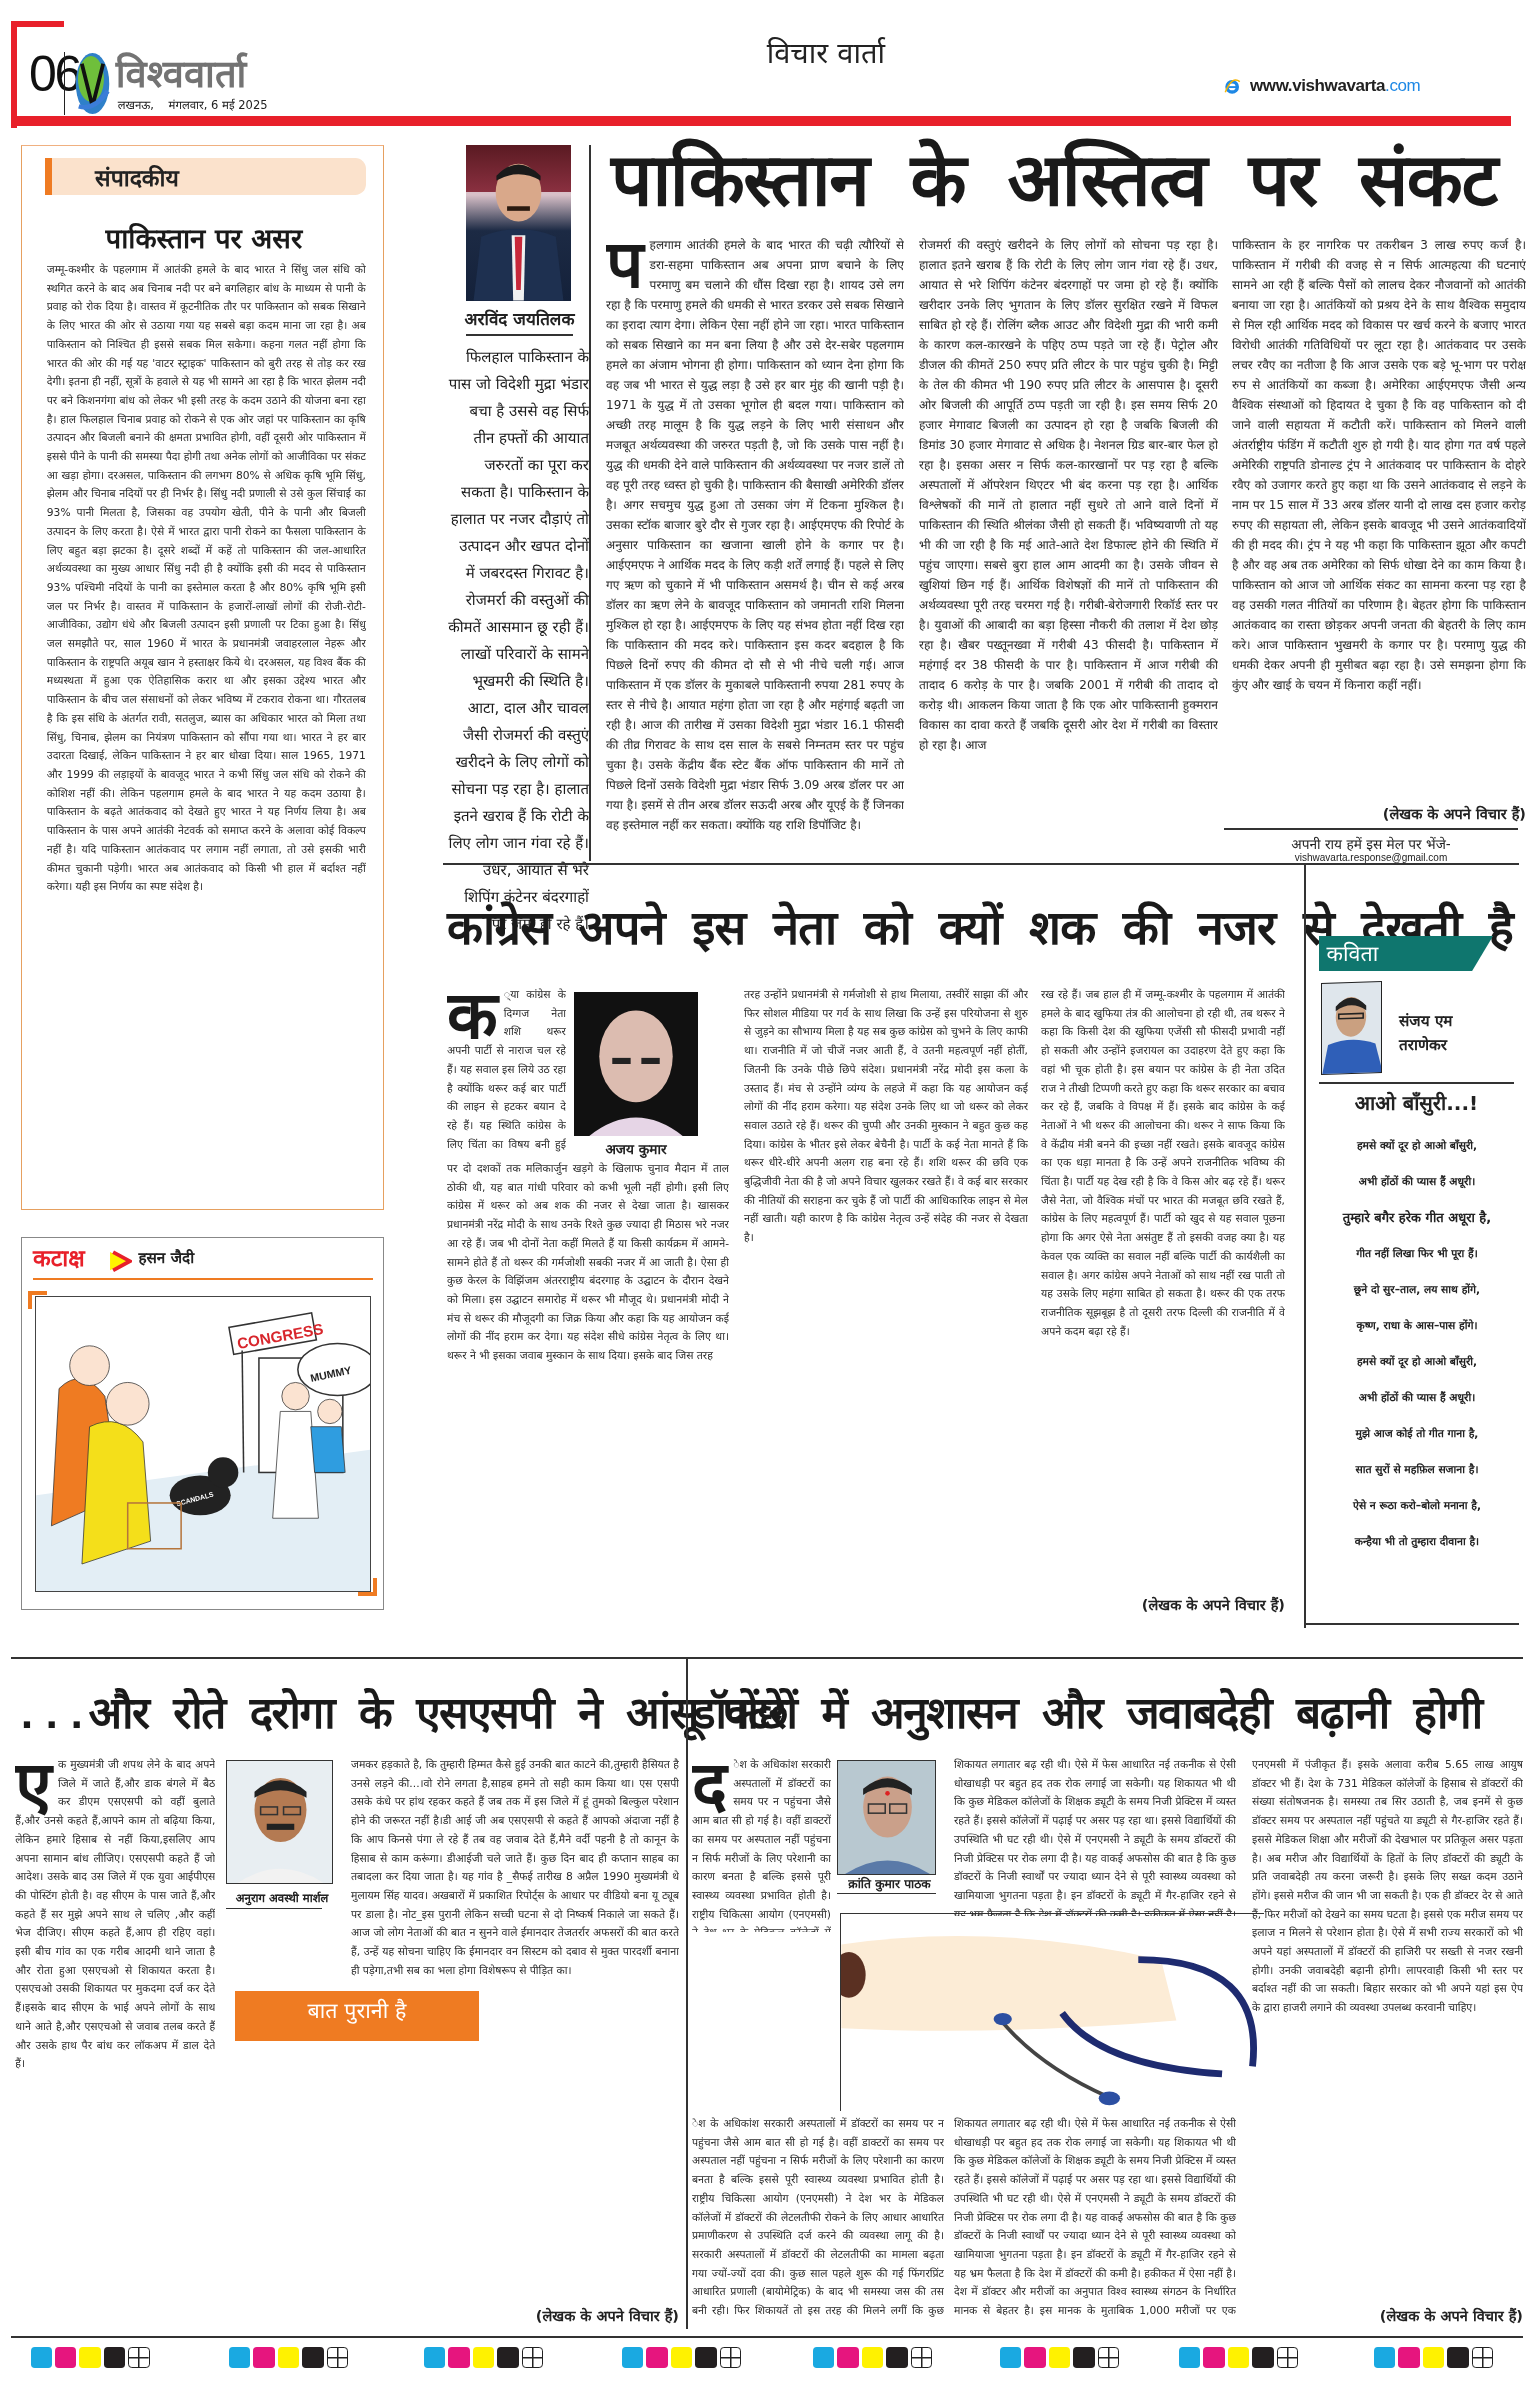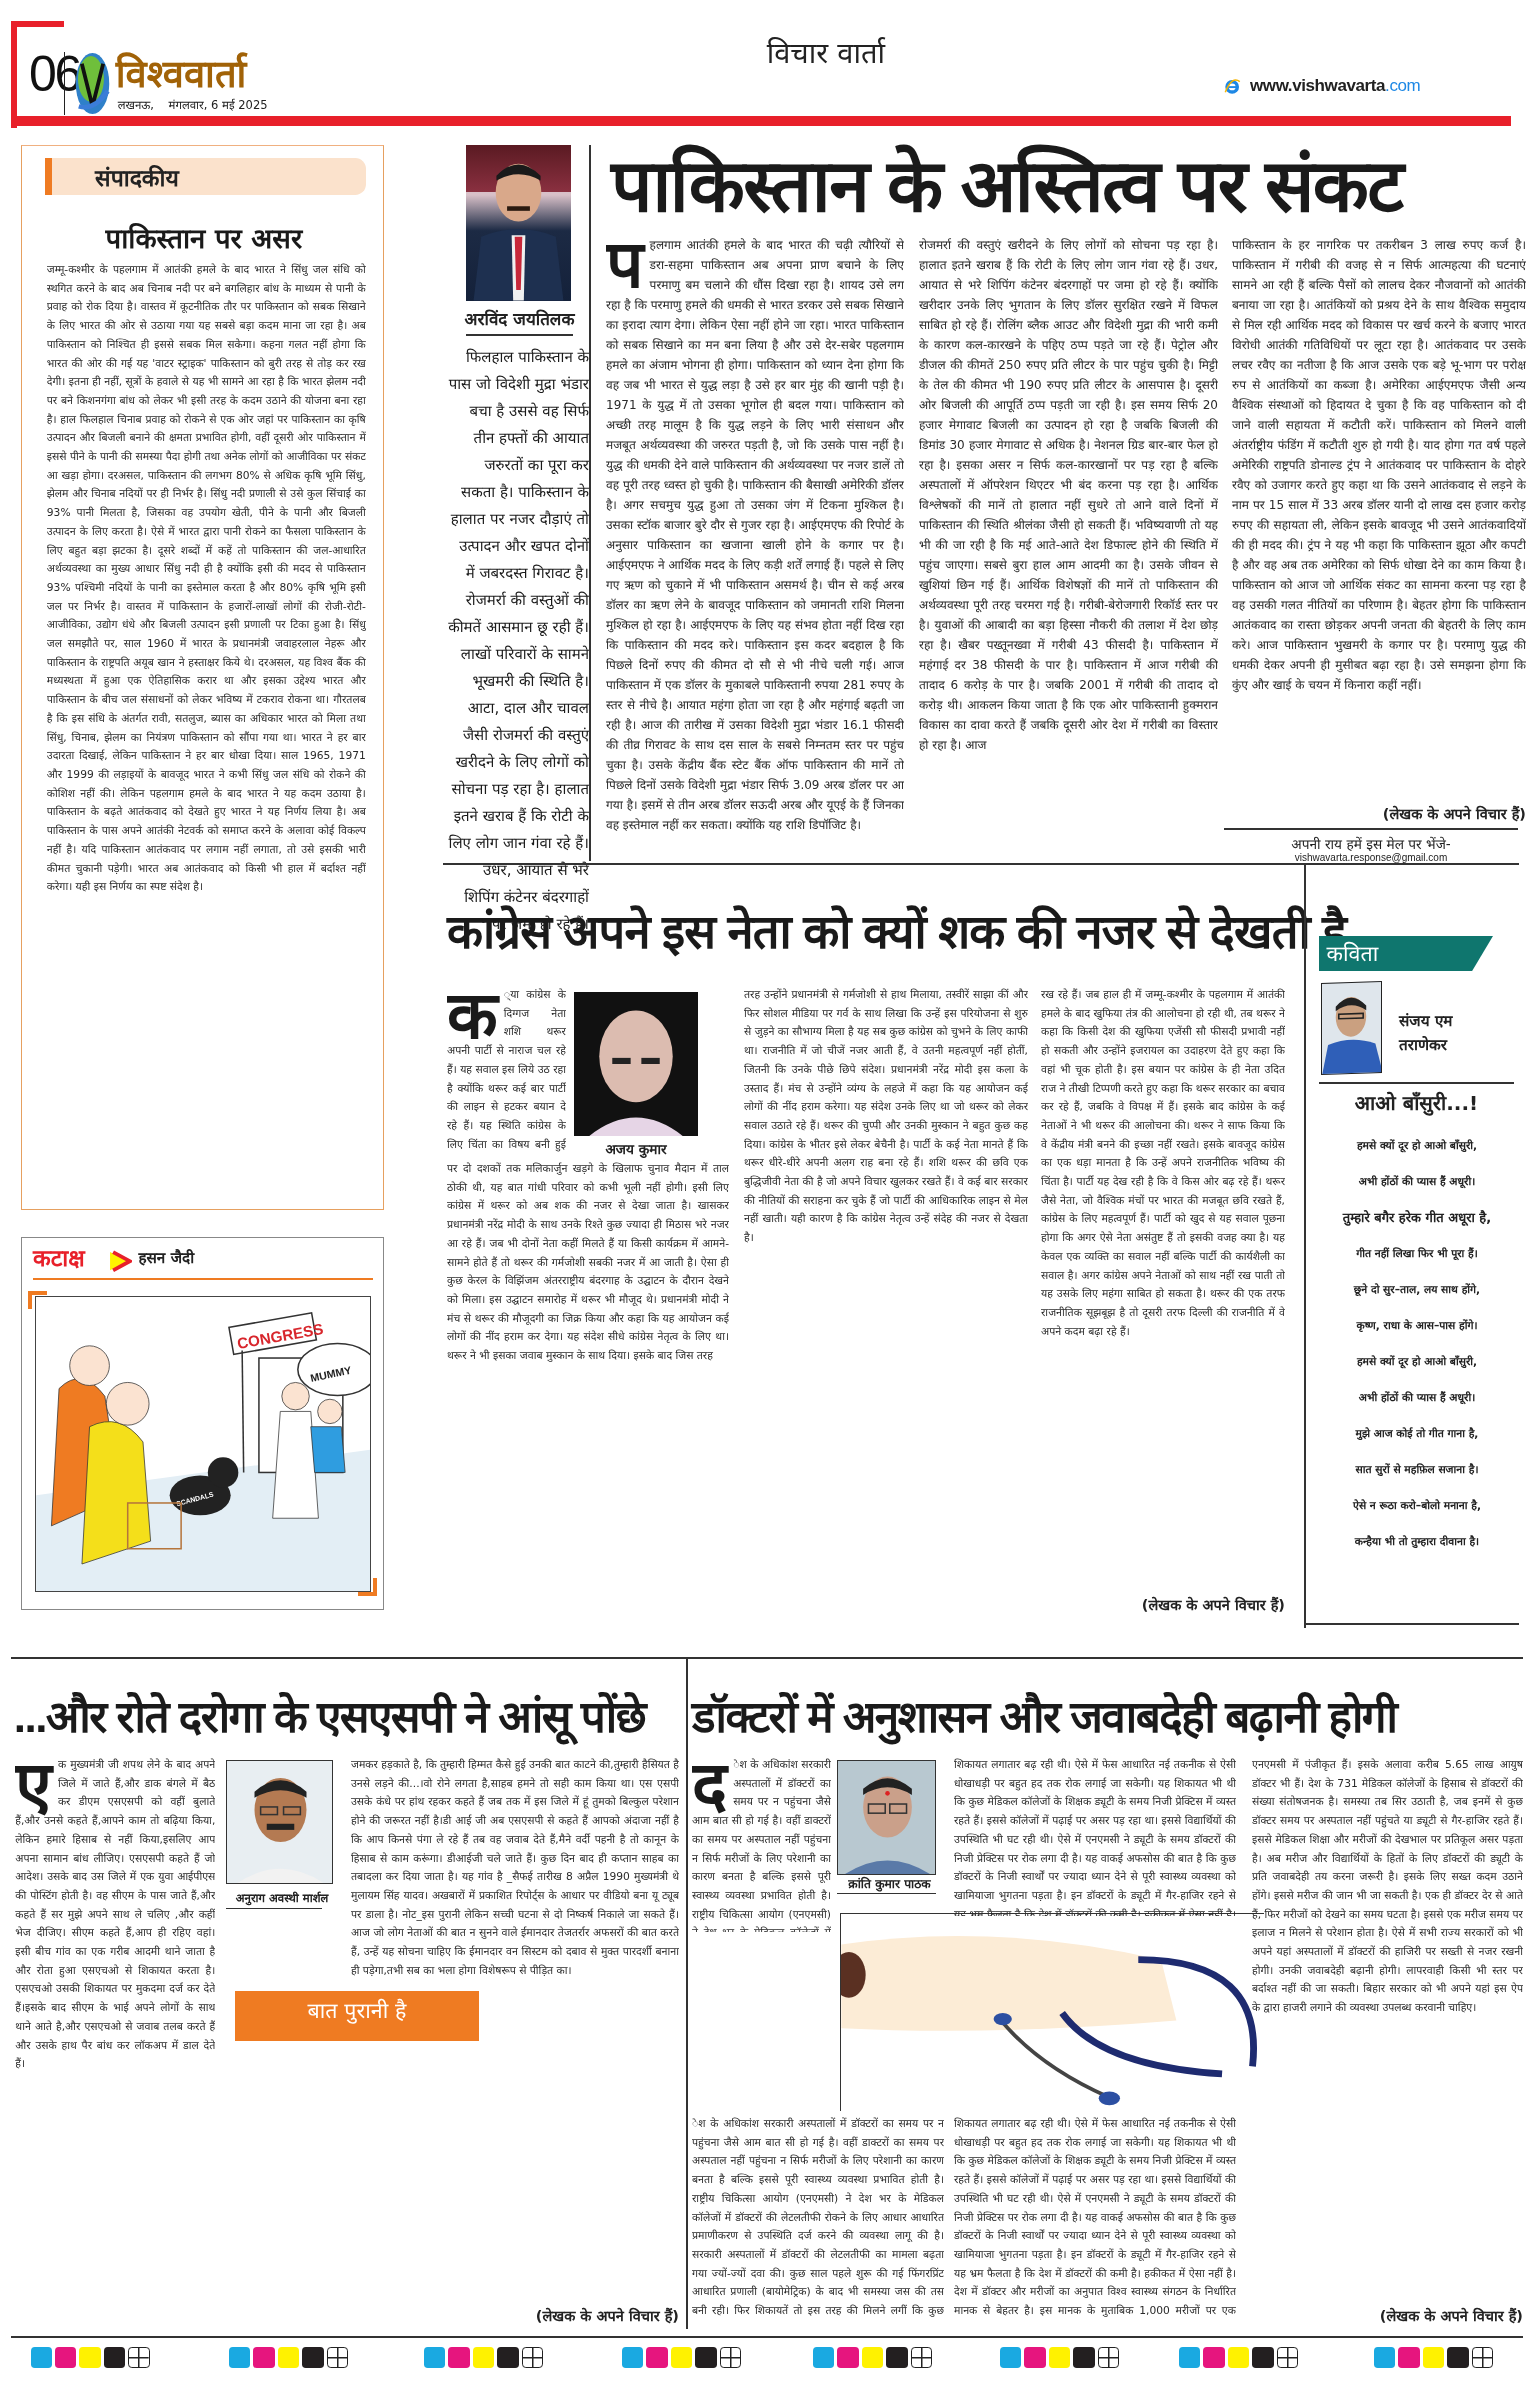--- a/index.html
+++ b/index.html
@@ -3,21 +3,21 @@
 <meta charset="utf-8">
 <style>
   * { box-sizing: border-box; margin: 0; padding: 0; }
   html, body { width: 1533px; height: 2389px; background: #fff; overflow: hidden; }
   body { position: relative; font-family: "DejaVu Sans", sans-serif; color: #222; }
   .abs { position: absolute; }
   .body-text { font-size: 12px; line-height: 20px; text-align: justify; color: #2a2a2a; }
   .body-text.tight { font-size: 10.7px; line-height: 18.7px; }
   .col-rule { position: absolute; width: 1.5px; background: #333; }
   .h-rule { position: absolute; height: 2.3px; background: #333; }
-  .headline { font-weight: 900; color: #1a1a1a; letter-spacing: -1.5px; white-space: nowrap; font-family: Liberation Sans, sans-serif; }
+  .headline { font-weight: 900; color: #1a1a1a; letter-spacing: -1.5px; white-space: nowrap; font-family: Liberation Mono, monospace; }
   .photo { position: absolute; overflow: hidden; }
   .dropcap { float: left; font-size: 66px; line-height: 53px; font-weight: 900; margin: 3.1px 6.1px 0 0; color: #1a1a1a; }
   .byline { font-weight: 700; text-align: center; font-size: 17px; color: #222; }
   .note { font-weight: 700; text-align: right; font-size: 14.5px; color: #222; }
   .cmyk { position: absolute; top: 2347px; display: flex; gap: 3.1px; }
   .cmyk span { width: 21.4px; height: 21.4px; border-radius: 3.8px; display: inline-block; }
   .cmyk .reg { border: 1.5px solid #222; background: linear-gradient(#222,#222) center/100% 1.5px no-repeat, linear-gradient(#222,#222) center/1.5px 100% no-repeat, #fff; }
   .poem-line { font-weight: 700; font-size: 16px; text-align: center; line-height: 56px; color: #222; }
 </style>
 </head>
@@ -29,21 +29,21 @@
   <div class="abs" style="left:18.3px;top:23px;font-size:50px;line-height:61px;font-family:'Liberation Sans',sans-serif;color:#111;letter-spacing:-2.3px;">06</div>
   <div class="abs" style="left:53px;top:30.5px;width:1.5px;height:63px;background:#222;"></div>
   <div class="abs" style="left:63px;top:29px;width:37px;height:67px;">
     <svg width="37" height="67" viewBox="0 0 48 88">
       <ellipse cx="24" cy="44" rx="22" ry="40" fill="#2f80c9"></ellipse>
       <ellipse cx="22" cy="38" rx="17" ry="30" fill="#6fbf3b"></ellipse>
       <path d="M10 18 L24 74 L38 18" fill="none" stroke="#111" stroke-width="5"></path>
       <path d="M6 74 Q26 80 44 54" fill="none" stroke="#3b7dd8" stroke-width="6"></path>
     </svg>
   </div>
-  <div class="abs" style="left:105px;top:30.5px;font-size:38px;line-height:44px;font-weight:700;color:#a16207;">विश्ववार्ता</div>
+  <div class="abs" style="left:105px;top:30.5px;font-size:38px;line-height:44px;font-weight:700;color:#737373;">विश्ववार्ता</div>
   <div class="abs" style="left:107px;top:76px;font-size:11.5px;color:#222;white-space:pre;">लखनऊ,    मंगलवार, 6 मई 2025</div>
   <div class="abs" style="left:756px;top:13.7px;font-size:29px;line-height:37px;font-weight:500;color:#222;">विचार वार्ता</div>
   <div class="abs" style="left:1212px;top:55px;display:flex;align-items:center;gap:9px;">
     <span style="display:inline-block;width:18.3px;height:18.3px;">
       <svg width="18.3" height="18.3" viewBox="0 0 24 24">
           <circle cx="12" cy="13" r="9" fill="#1e88e5"></circle>
           <circle cx="12" cy="13" r="4.5" fill="#fff"></circle>
           <rect x="7" y="12" width="12" height="2.5" fill="#1e88e5"></rect>
           <path d="M3 20 Q12 -2 22 6" fill="none" stroke="#f5b400" stroke-width="2"></path>
         </svg>

